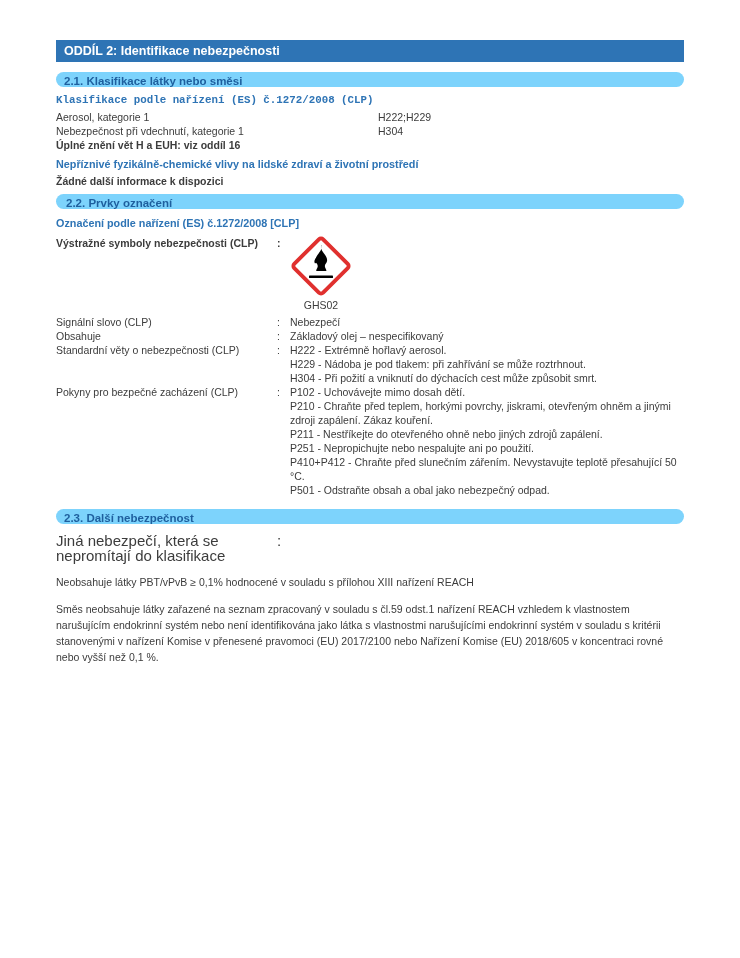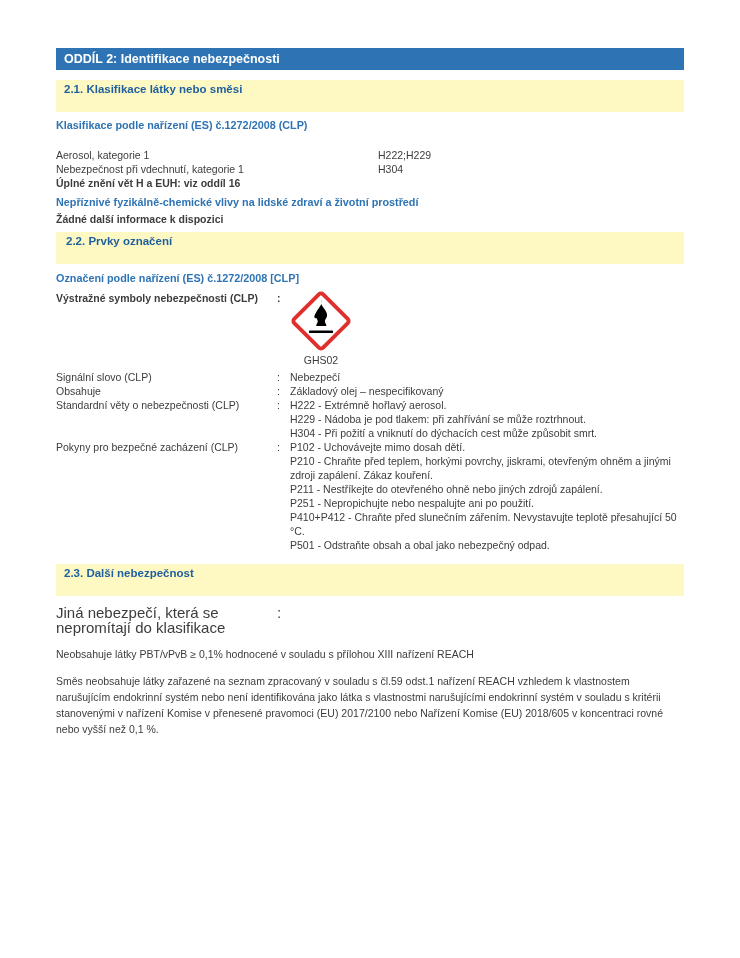--- a/index.html
+++ b/index.html
@@ -2,38 +2,38 @@
 <html><head>
 <meta charset="utf-8">
 <style>
   * { margin:0; padding:0; box-sizing:border-box; }
   html,body { background:#ffffff; }
   body { font-family:"Liberation Sans","DejaVu Sans",sans-serif; }
   .page {
     position:relative; width:740px; height:958px; background:#ffffff;
     overflow:hidden; color:#3c3c3c;
   }
-  .content { position:absolute; left:56px; top:48px; width:628px; }
+  .content { position:absolute; left:56px; top:40px; width:628px; }
 
   .bar-main {
     background:#2e74b5; color:#ffffff; font-weight:bold; font-size:12.5px;
     height:22px; line-height:22px; padding-left:8px;
   }
   .bar-sub {
-    background:#fef9c3; color:#1e5f9e; font-weight:bold; font-size:11.5px;
-    height:32px; line-height:19px; padding-left:8px;
+    background:#7dd3fc; color:#1e5f9e; font-weight:bold; font-size:11.5px;
+    height:15px; line-height:19px; padding-left:8px;border-radius:9px;
   }
   .bar-21 { margin-top:10px; }
   .bar-22 { margin-top:6px;padding-left:10px; }
   .bar-23 { margin-top:12px; }
 
   .h-blue {
     color:#2e74b5; font-weight:bold; font-size:10.8px; line-height:13px;
   }
-  .h-klas { margin:7px 0 16px 0; }
+  .h-klas { margin:7px 0 3px 0;font-family:Liberation Mono, monospace; }
   .h-nepr { margin:6px 0 2px 0; }
   .h-ozn  { margin:8px 0 4px 0; }
 
   .txt { font-size:10.5px; line-height:14px; color:#3c3c3c;font-weight:bold; }
 
   .row-cls { display:grid; grid-template-columns:322px 1fr; font-size:10.5px; line-height:14px; }
   .row-lbl { display:grid; grid-template-columns:221px 13px 1fr; font-size:10.5px; line-height:14px; }
   .row-lbl .colon { color:#3c3c3c; }
 
   .picto-row { display:grid; grid-template-columns:221px 13px 1fr; margin-top:6px; }

